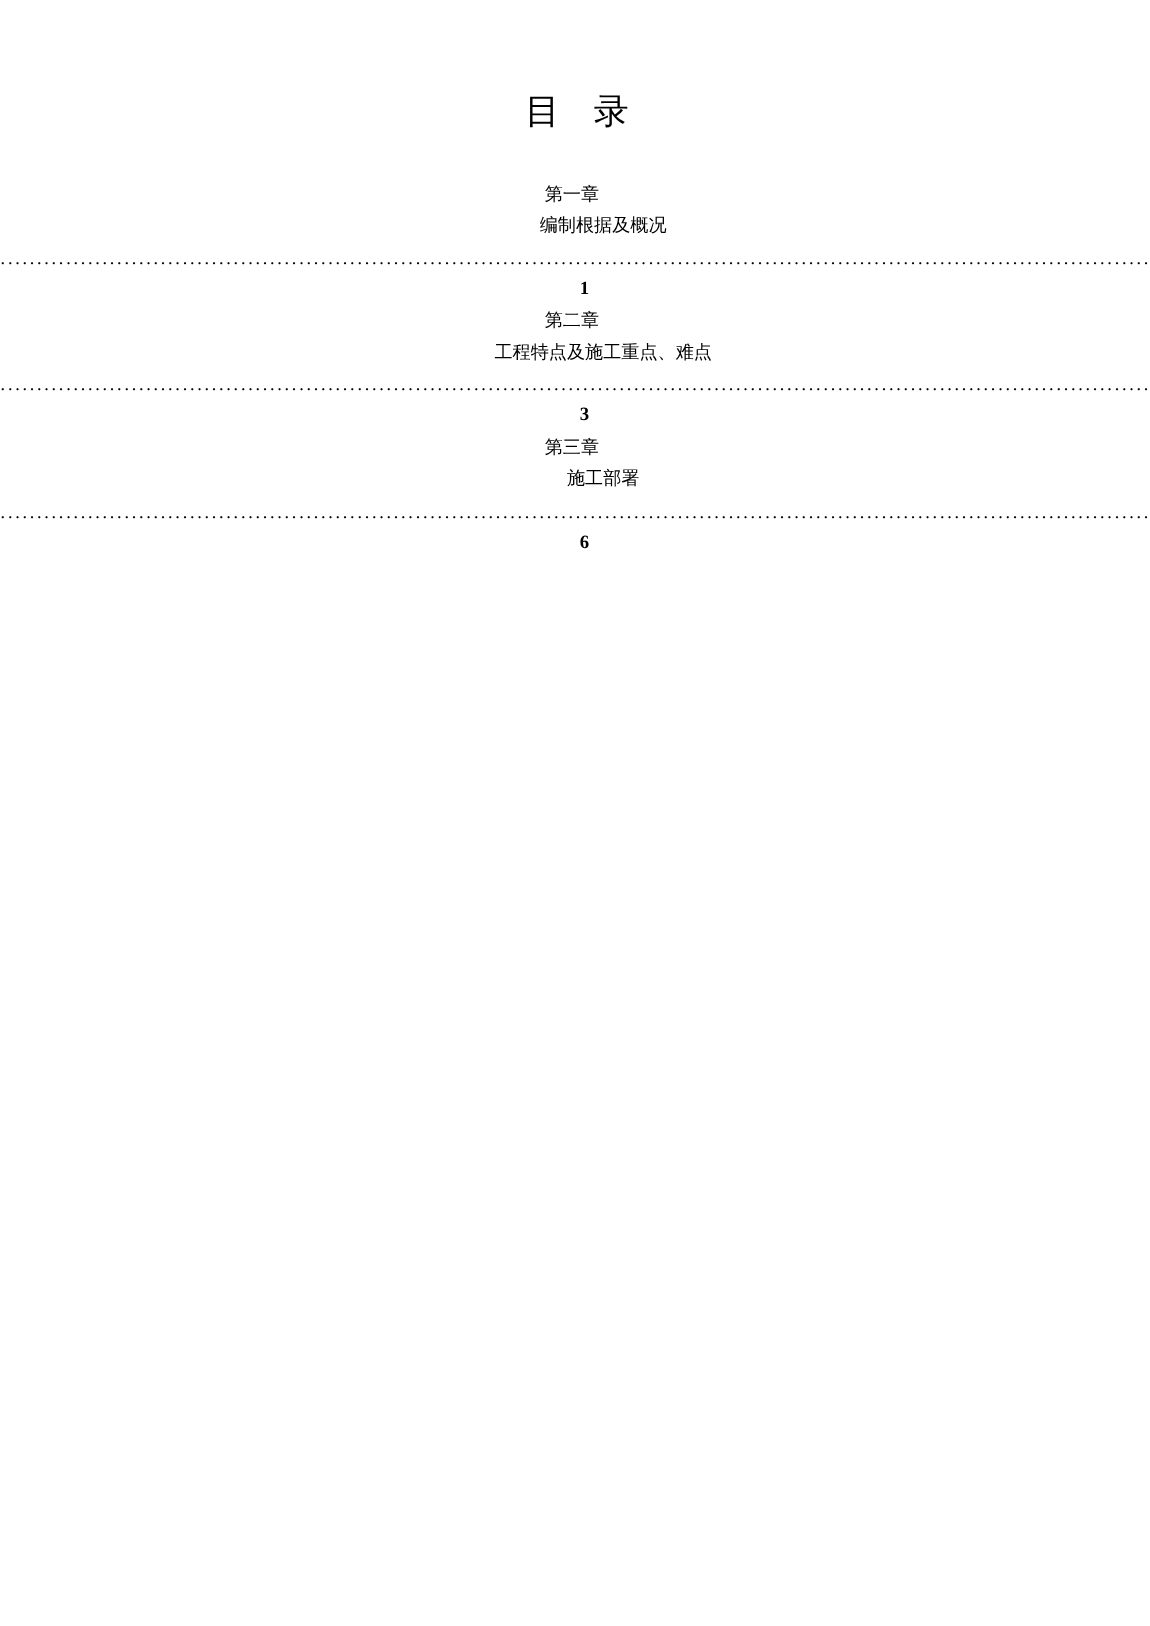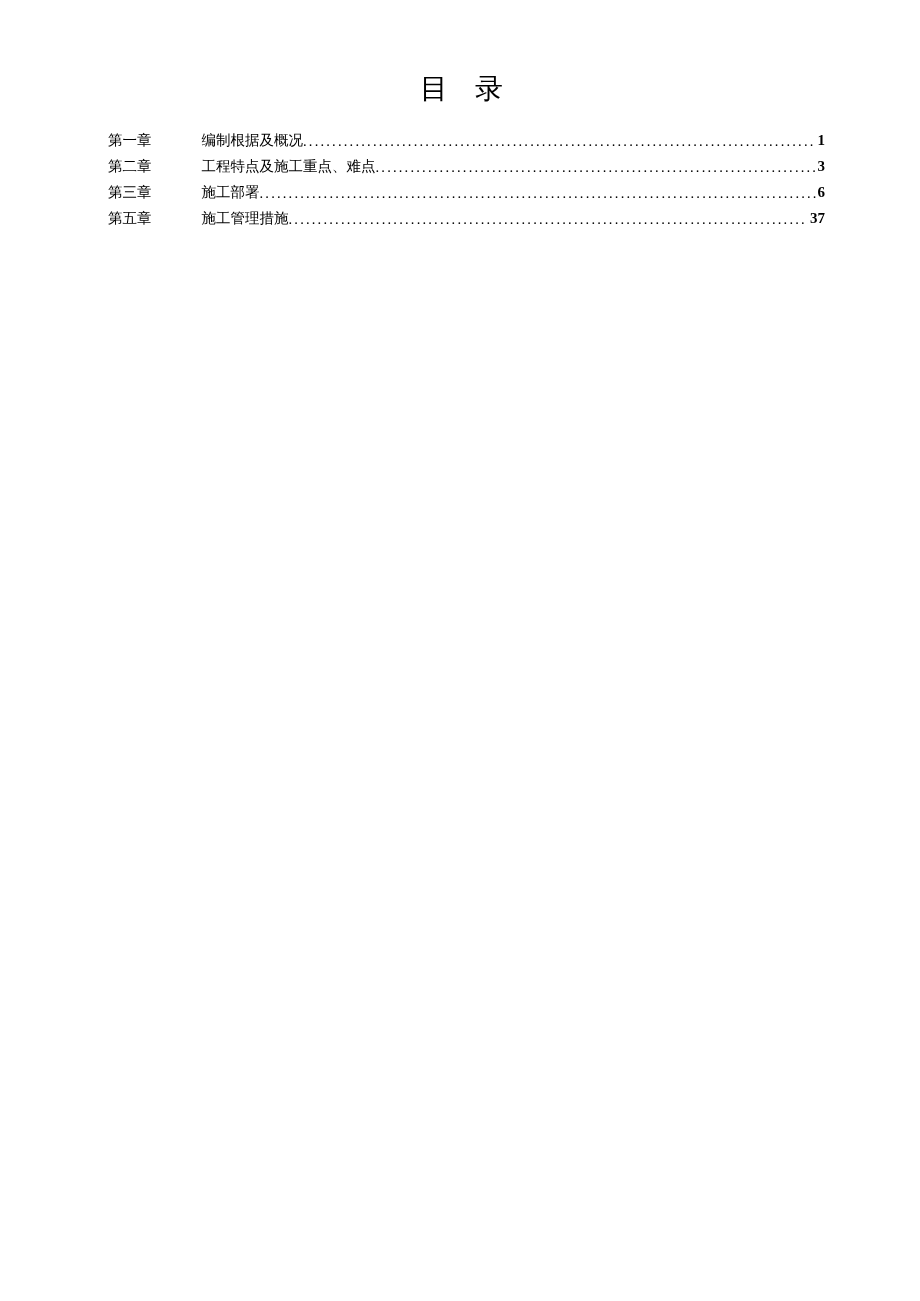--- a/index.html
+++ b/index.html
@@ -9,31 +9,32 @@
       background: #ffffff;
       font-family: "SimSun", "宋体", serif;
       color: #000000;
       padding: 70px 95px 0 108px;
     }
     .title {
       text-align: center;
       font-size: 28px;
       font-weight: normal;
       letter-spacing: 10px;
-      margin-bottom: 20px;
+      margin-bottom: 36px;
       font-family: "SimSun", "宋体", serif;
     }
     .toc {
       font-size: 14.5px;
     }
     .toc-row {
       display: flex;
       align-items: center;
       white-space: nowrap;
       line-height: 1.73;
+      flex-direction: column;
     }
     .toc-chapter {
       flex: 0 0 auto;
       padding-right: 18px;
     }
     .toc-entry {
       flex: 0 0 auto;
       margin-left: 32px;
     }
     .toc-leader {
@@ -71,19 +72,13 @@
     <span class="toc-entry">工程特点及施工重点、难点</span>
     <span class="toc-leader"></span>
     <span class="toc-page">3</span>
   </div>
   <div class="toc-row">
     <span class="toc-chapter">第三章</span>
     <span class="toc-entry">施工部署</span>
     <span class="toc-leader"></span>
     <span class="toc-page">6</span>
   </div>
-  <div class="toc-row">
-    <span class="toc-chapter">第五章</span>
-    <span class="toc-entry">施工管理措施</span>
-    <span class="toc-leader"></span>
-    <span class="toc-page">37</span>
-  </div>
 </div>
 
 </body></html>

